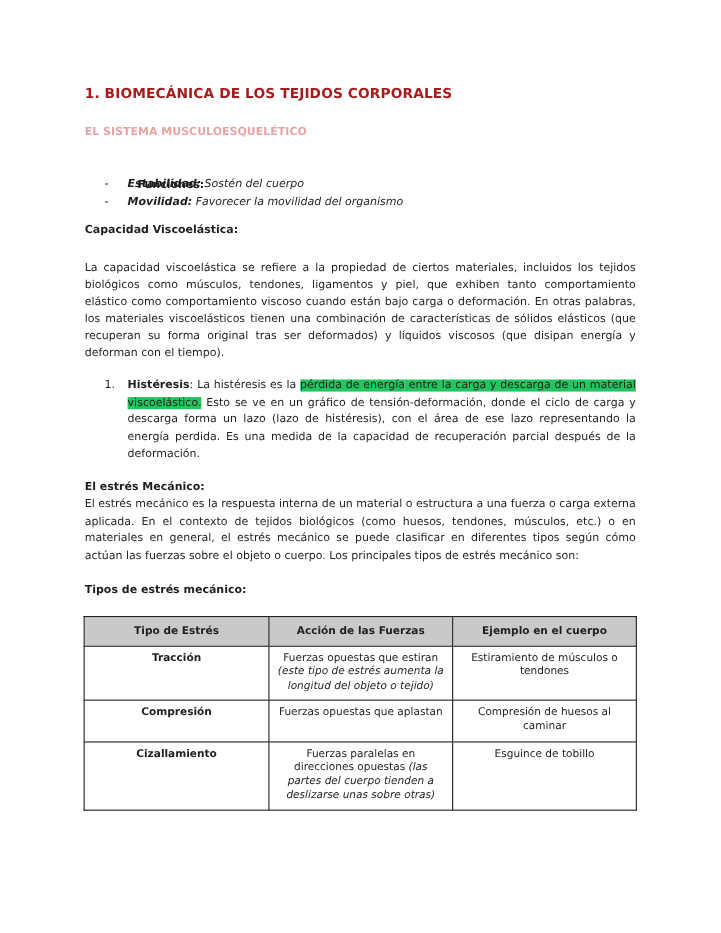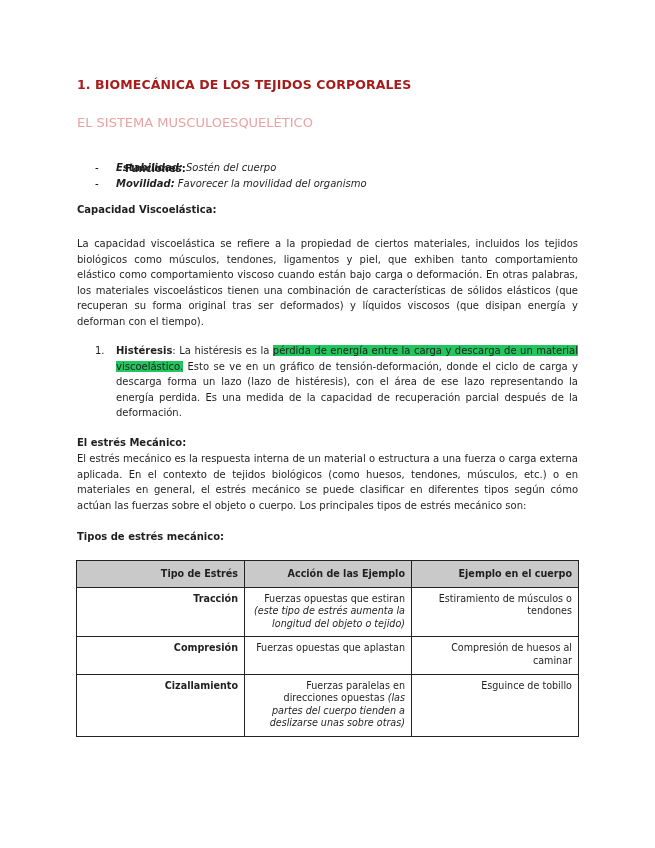--- a/index.html
+++ b/index.html
@@ -8,41 +8,41 @@
     font-family: "DejaVu Sans", sans-serif; color: #1f1f1f;
   }
   .page { position: absolute; left: 0; top: 0; width: 655px; height: 848px; }
   .h1 {
     position: absolute; left: 77px; top: 77px;
     font-size: 12.5px; font-weight: bold; color: #a61c1c; letter-spacing: 0.1px;
     white-space: nowrap;
   }
   .h2 {
     position: absolute; left: 77px; top: 115px;
-    font-size: 13px; font-weight: normal; color: #e8a3a3; white-space: nowrap;
+    font-size: 10px; font-weight: bold; color: #e8a3a3; white-space: nowrap;
   }
   .txt { font-size: 10px; line-height: 15.6px; }
   .b { font-weight: bold; }
   .u { }
   .hl { background: #22c55e; }
   .block { position: absolute; left: 77px; width: 501px; }
   .just { text-align: justify; text-align-last: left; }
   .label { position: absolute; left: 77px; font-size: 10px; font-weight: bold; white-space: nowrap; }
   ul.dash { list-style: none; margin: 0; padding: 0; position: absolute; left: 95px; top: 160px; font-style: italic; }
   ul.dash li { font-size: 10px; line-height: 16px; white-space: nowrap; }
   ul.dash li .dash-mark { display: inline-block; width: 21px; }
   .ol-item { position: absolute; left: 95px; top: 343px; width: 483px; }
   .ol-num { position: absolute; left: 0; top: 0; font-size: 10px; line-height: 15.6px; }
   .ol-body { margin-left: 21px; }
   table.stress {
     position: absolute; left: 76px; top: 560px; width: 503px;
     border-collapse: collapse; font-size: 9.6px; line-height: 12.6px;
   }
   table.stress th, table.stress td {
-    border: 1.2px solid #222; vertical-align: top; text-align: right; padding: 5px 6px 6px 6px;
+    border: 1.2px solid #222; vertical-align: top; text-align: center; padding: 5px 6px 6px 6px;
   }
   table.stress th { background: #c9c9c9; font-weight: bold; padding: 7px 6px 6px 6px; }
   table.stress td.type { font-weight: bold; }
   table.stress .col1 { width: 155px; }
   table.stress .col2 { width: 154px; }
   .it { font-style: italic; }
 </style>
 </head>
 <body>
 
@@ -71,21 +71,21 @@
 
   <div class="label" style="top:437px;">El estrés Mecánico:</div>
   <div class="block txt just" style="top:451px;">El estrés mecánico es la respuesta interna de un material o estructura a una fuerza o carga externa aplicada. En el contexto de tejidos biológicos (como huesos, tendones, músculos, etc.) o en materiales en general, el estrés mecánico se puede clasificar en diferentes tipos según cómo actúan las fuerzas sobre el objeto o cuerpo. Los principales tipos de estrés mecánico son:</div>
 
   <div class="label" style="top:531px;">Tipos de estrés mecánico:</div>
 
   <table class="stress">
     <thead>
       <tr>
         <th class="col1">Tipo de Estrés</th>
-        <th class="col2">Acción de las Ejemplo</th>
+        <th class="col2">Acción de las Fuerzas</th>
         <th>Ejemplo en el cuerpo</th>
       </tr>
     </thead>
     <tbody>
       <tr>
         <td class="type">Tracción</td>
         <td><span>Fuerzas opuestas que estiran </span><span class="it">(este tipo de estrés aumenta la longitud del objeto o tejido)</span></td>
         <td>Estiramiento de músculos o tendones</td>
       </tr>
       <tr>

